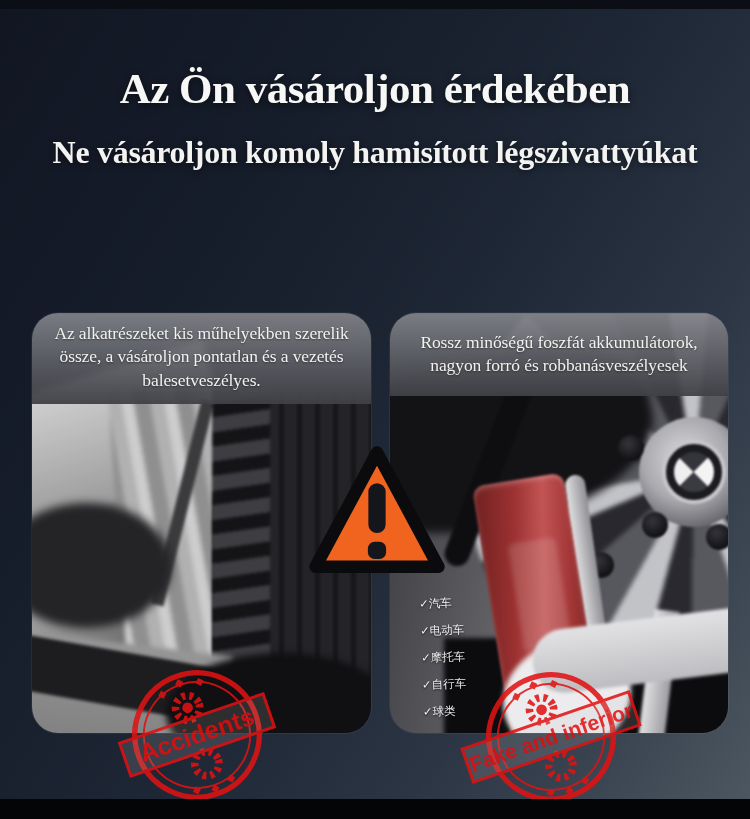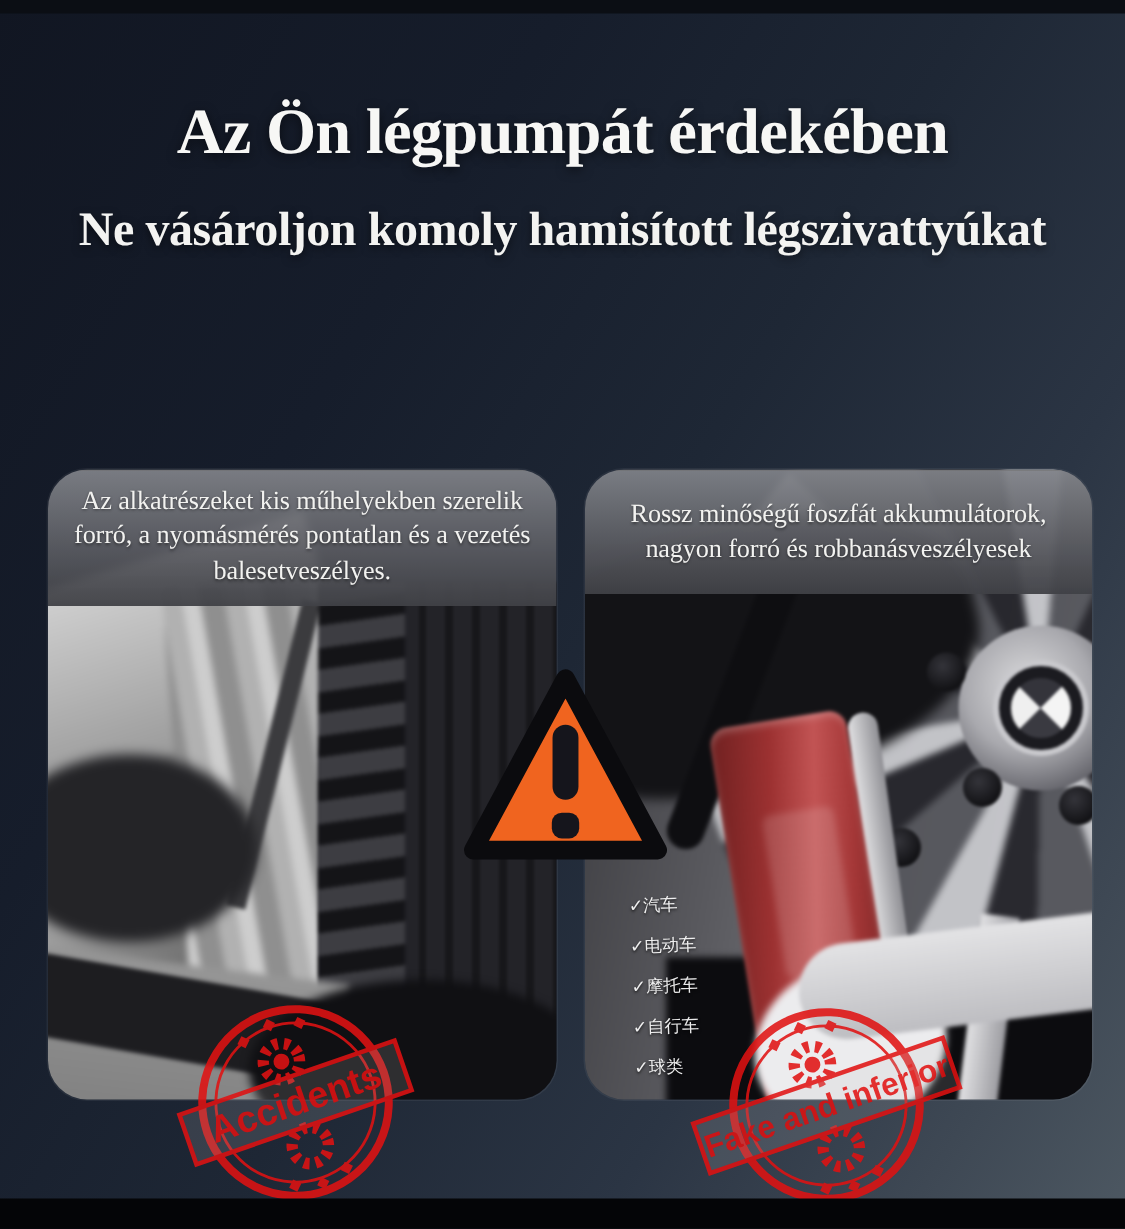--- a/index.html
+++ b/index.html
@@ -97,26 +97,26 @@
   .stamp-left{left:106px;top:644px;}
   .stamp-right{left:460px;top:646px;}
   .stamp text{font-family:"Liberation Sans",sans-serif;font-weight:bold;}
 </style>
 </head>
 <body>
 
 <div class="canvas">
   <div class="top-strip"></div>
 
-  <h1 class="title">Az Ön légpumpát érdekében</h1>
+  <h1 class="title">Az Ön vásároljon érdekében</h1>
   <h2 class="subtitle">Ne vásároljon komoly hamisított légszivattyúkat</h2>
 
 
   <section class="panel panel-left">
-    <div class="caption caption-left">Az alkatrészeket kis műhelyekben szerelik forró, a nyomásmérés pontatlan és a vezetés balesetveszélyes.</div>
+    <div class="caption caption-left">Az alkatrészeket kis műhelyekben szerelik össze, a vásároljon pontatlan és a vezetés balesetveszélyes.</div>
     <div class="photo photo-left">
       <div class="pbase">
         <div class="shape lp-base"></div>
         <div class="shape lp-body"></div>
         <div class="shape lp-fender"></div>
         <div class="shape lp-strut"></div>
         <div class="shape lp-susp"></div>
         <div class="shape lp-tire"></div>
         <div class="shape lp-tread"></div>
         <div class="shape lp-ground"></div>

